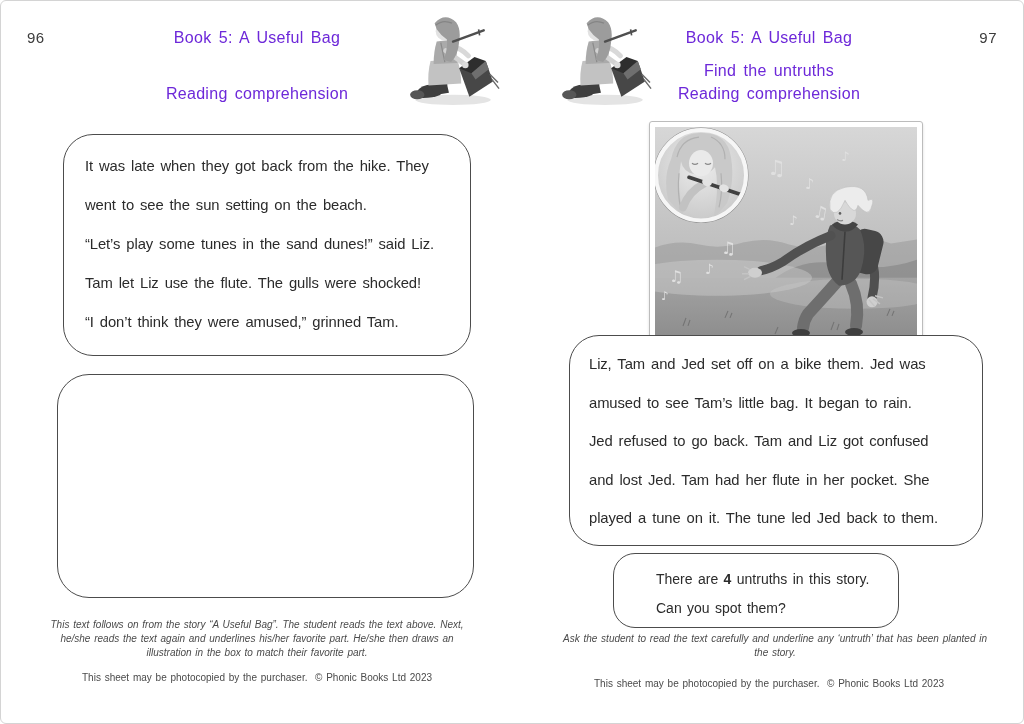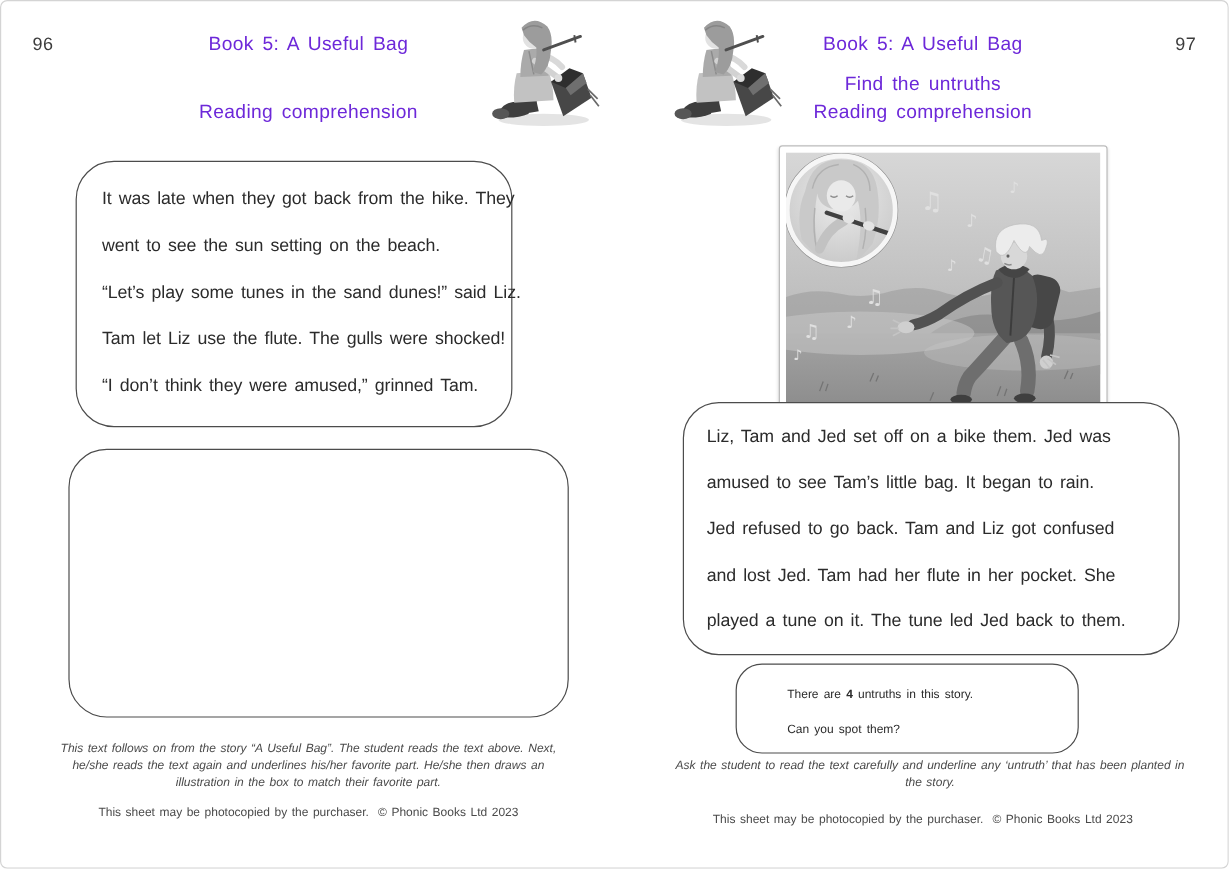--- a/index.html
+++ b/index.html
@@ -15,39 +15,39 @@
   .hdr{position:absolute;width:512px;text-align:center;font-size:16px;color:#6d28d9;
        letter-spacing:.3px;word-spacing:2.5px;}
   .hdr.l{left:0;} .hdr.r{left:512px;}
   .hdr.row1{top:28px;} .hdr.row2{top:61px;} .hdr.row3{top:84px;}
   
   .kneel{position:absolute;top:14px;width:104px;height:92px;}
   #kneel-left{left:398px;} #kneel-right{left:550px;}
   
   .storybox{position:absolute;border:1.6px solid #4c4c4c;border-radius:30px;
             background:#fff;box-sizing:border-box;}
-  #storybox-left{left:62px;top:133px;width:364px;height:222px;padding:12px 28px 0 21px;border-radius:32px;}
+  #storybox-left{left:62px;top:133px;width:408px;height:222px;padding:12px 28px 0 21px;}
   #storybox-right{left:568px;top:334px;width:414px;height:211px;padding:9px 14px 0 19px;}
   .story-line{margin:0;font-size:14.8px;letter-spacing:-.1px;word-spacing:2px;
               white-space:nowrap;color:#2b2b2b;}
   #storybox-left .story-line{line-height:39px;height:39px;}
   #storybox-right .story-line{line-height:38.5px;height:38.5px;}
   
   #drawbox{position:absolute;left:56px;top:373px;width:417px;height:224px;
            border:1.6px solid #4c4c4c;border-radius:32px;background:#fff;box-sizing:border-box;}
   
   #scene-frame{position:absolute;left:648px;top:120px;width:274px;height:223px;
                background:#fff;border:1.5px solid #bcbcbc;border-radius:3px;
                box-sizing:border-box;padding:5px;box-shadow:0 2px 3px rgba(0,0,0,.14);}
   #scene-frame svg{display:block;width:100%;height:100%;}
   
   #untruthbox{position:absolute;left:612px;top:552px;width:286px;height:75px;
               border:1.5px solid #4c4c4c;border-radius:22px;background:#fff;
               box-sizing:border-box;padding:11px 0 0 42px;}
-  .untruth-line{margin:0;font-size:10px;line-height:29px;word-spacing:1.5px;color:#2b2b2b;white-space:nowrap;}
+  .untruth-line{margin:0;font-size:14px;line-height:29px;word-spacing:1.5px;color:#2b2b2b;white-space:nowrap;}
   .untruth-line b{font-weight:bold;}
   
   .smallprint{position:absolute;font-size:10px;line-height:14px;color:#4a4a4a;
               text-align:center;word-spacing:1px;font-style:italic;}
   #instr-left{left:40px;top:617px;width:432px;}
   #instr-right{left:556px;top:631px;width:436px;}
   .copyline{position:absolute;font-size:10px;color:#4a4a4a;text-align:center;word-spacing:1px;}
   #copy-left{left:36px;top:671px;width:440px;}
   #copy-right{left:548px;top:677px;width:440px;}
 </style>

